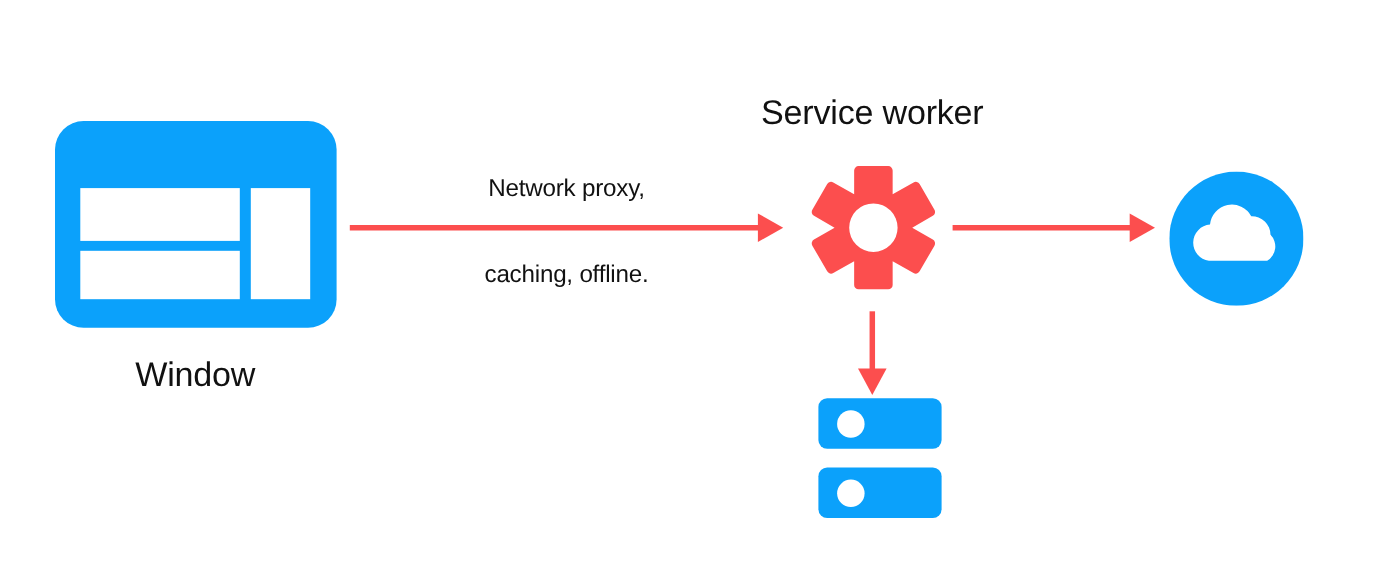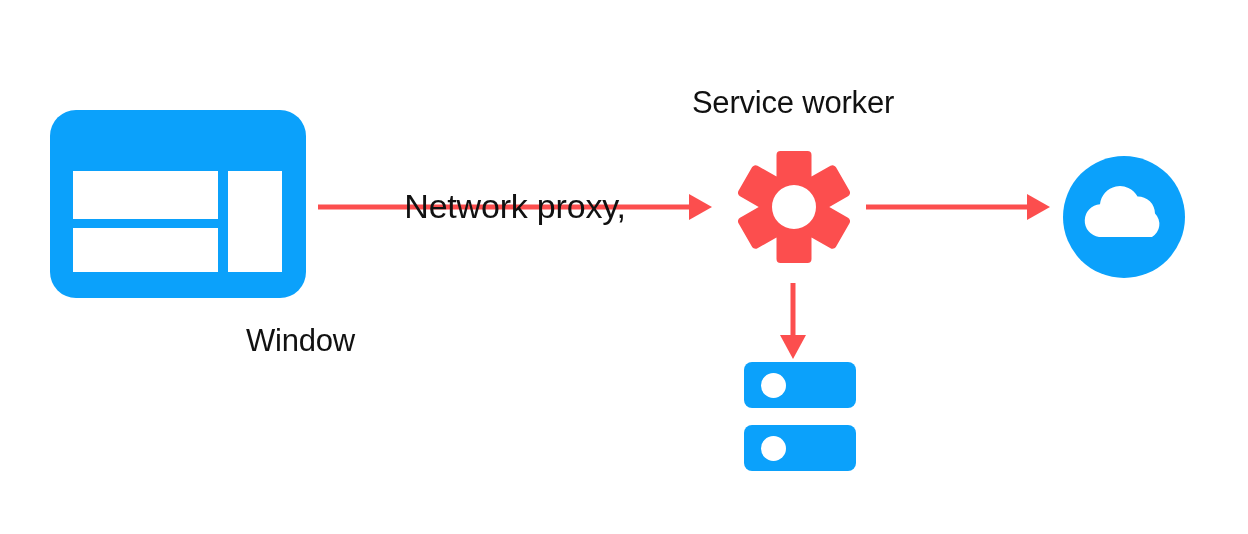--- a/index.html
+++ b/index.html
@@ -28,36 +28,36 @@
     font-weight: normal;
     color: #111111;
     white-space: pre;
     line-height: 1.18;
     letter-spacing: -0.2px;
   }
   #window-label {
     left: 0px;
     top: 323px;
     width: 355px;
-    text-align: right;
+    text-align: center;
     font-size: 31px;
   }
   #service-worker-label {
     left: 648px;
     top: 85px;
     width: 290px;
     text-align: center;
     font-size: 31px;
   }
   #edge-caption {
     left: 340px;
     top: 106px;
     width: 350px;
     text-align: center;
-    font-size: 34px;
+    font-size: 22px;
   }
   #edge-caption .cap-line { display: block; }
 
   
   #window-icon {
     left: 50px;
     top: 110px;
     width: 256px;
     height: 188px;
   }
@@ -138,20 +138,21 @@
   </div>
   <div class="abs label" id="window-label">Window</div>
 
   <svg class="arrow-svg" id="arrow-window-to-sw" width="400" height="50" viewBox="0 0 400 50">
     <line x1="0" y1="22" x2="374" y2="22" stroke="#FC4E4E" stroke-width="5"></line>
     <polygon points="371,9 394,22 371,35" fill="#FC4E4E"></polygon>
   </svg>
 
   <div class="abs label" id="edge-caption">
     <span class="cap-line">Network proxy,</span>
+    <span class="cap-line">caching, offline.</span>
   </div>
 
   <div class="abs label" id="service-worker-label">Service worker</div>
 
   <div class="abs" id="gear-icon">
     <svg width="130" height="130" viewBox="0 0 130 130">
       <path fill="#FC4E4E" fill-rule="evenodd" d="
         M 51.5 2
         L 78.5 2
         A 4 4 0 0 1 82.5 6

